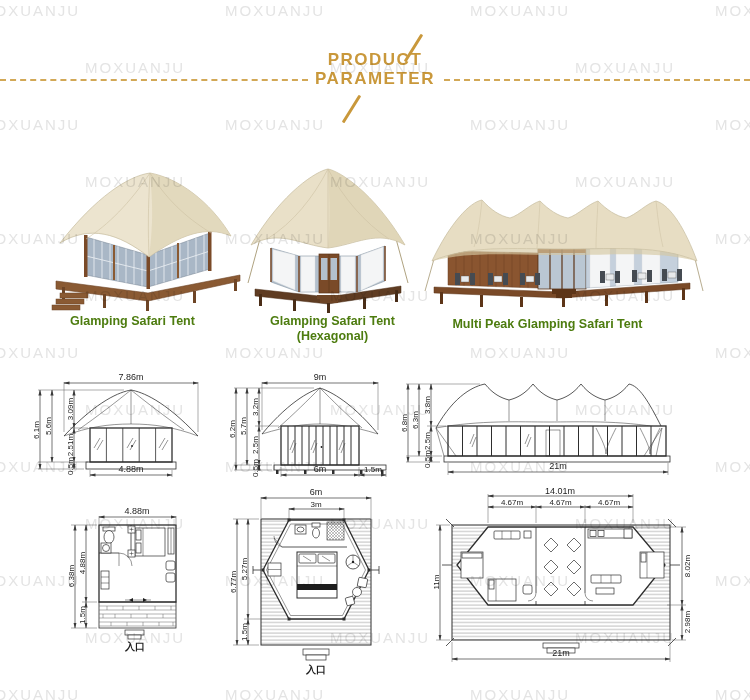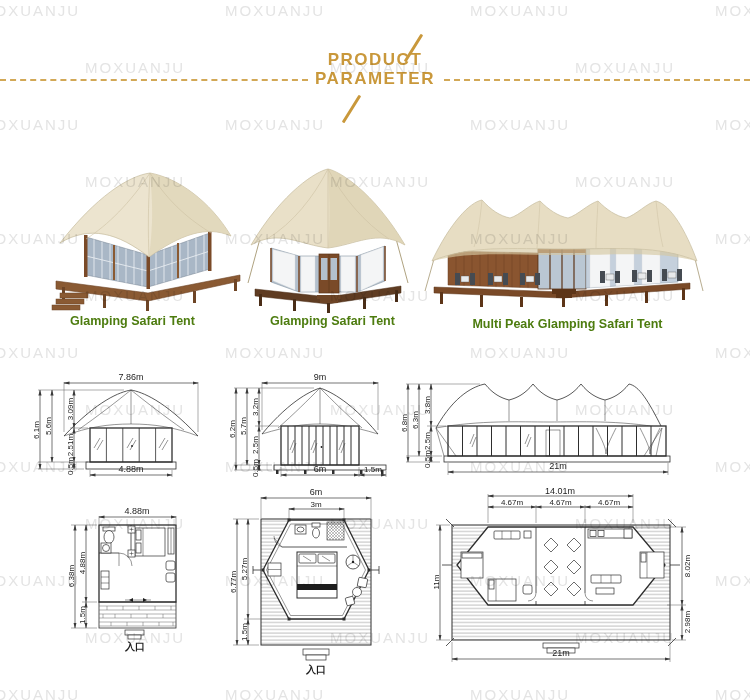--- a/index.html
+++ b/index.html
@@ -205,22 +205,23 @@
       <rect x="132" y="104" width="24" height="5"></rect>
         <rect x="136" y="109" width="16" height="4"></rect>
     </g>
   </svg>
 
   <div class="plabel" style="left:40px;top:314px;width:185px">
     <div>Glamping Safari Tent</div>
   </div>
   <div class="plabel" style="left:240px;top:314px;width:185px">
     <div>Glamping Safari Tent</div>
+    <div>(Hexagonal)</div>
   </div>
-  <div class="plabel" style="left:440px;top:317px;width:255px">
+  <div class="plabel" style="left:420px;top:317px;width:255px">
     <div>Multi Peak Glamping Safari Tent</div>
   </div>
 
   <svg class="abs" style="left:28px;top:370px" width="175" height="112" viewBox="0 0 175 112">
     <defs>
         <marker id="mk1" viewBox="0 0 6 4" markerWidth="6" markerHeight="4" refX="5.5" refY="2" orient="auto-start-reverse" markerUnits="userSpaceOnUse">
           <path d="M6,2 L0,0.4 L0,3.6 Z" fill="#3a3a3a"></path>
         </marker>
       </defs>
     <path class="tl" d="M36,66 C70,30 92,22 103,20 C114,22 136,30 170,66"></path>

